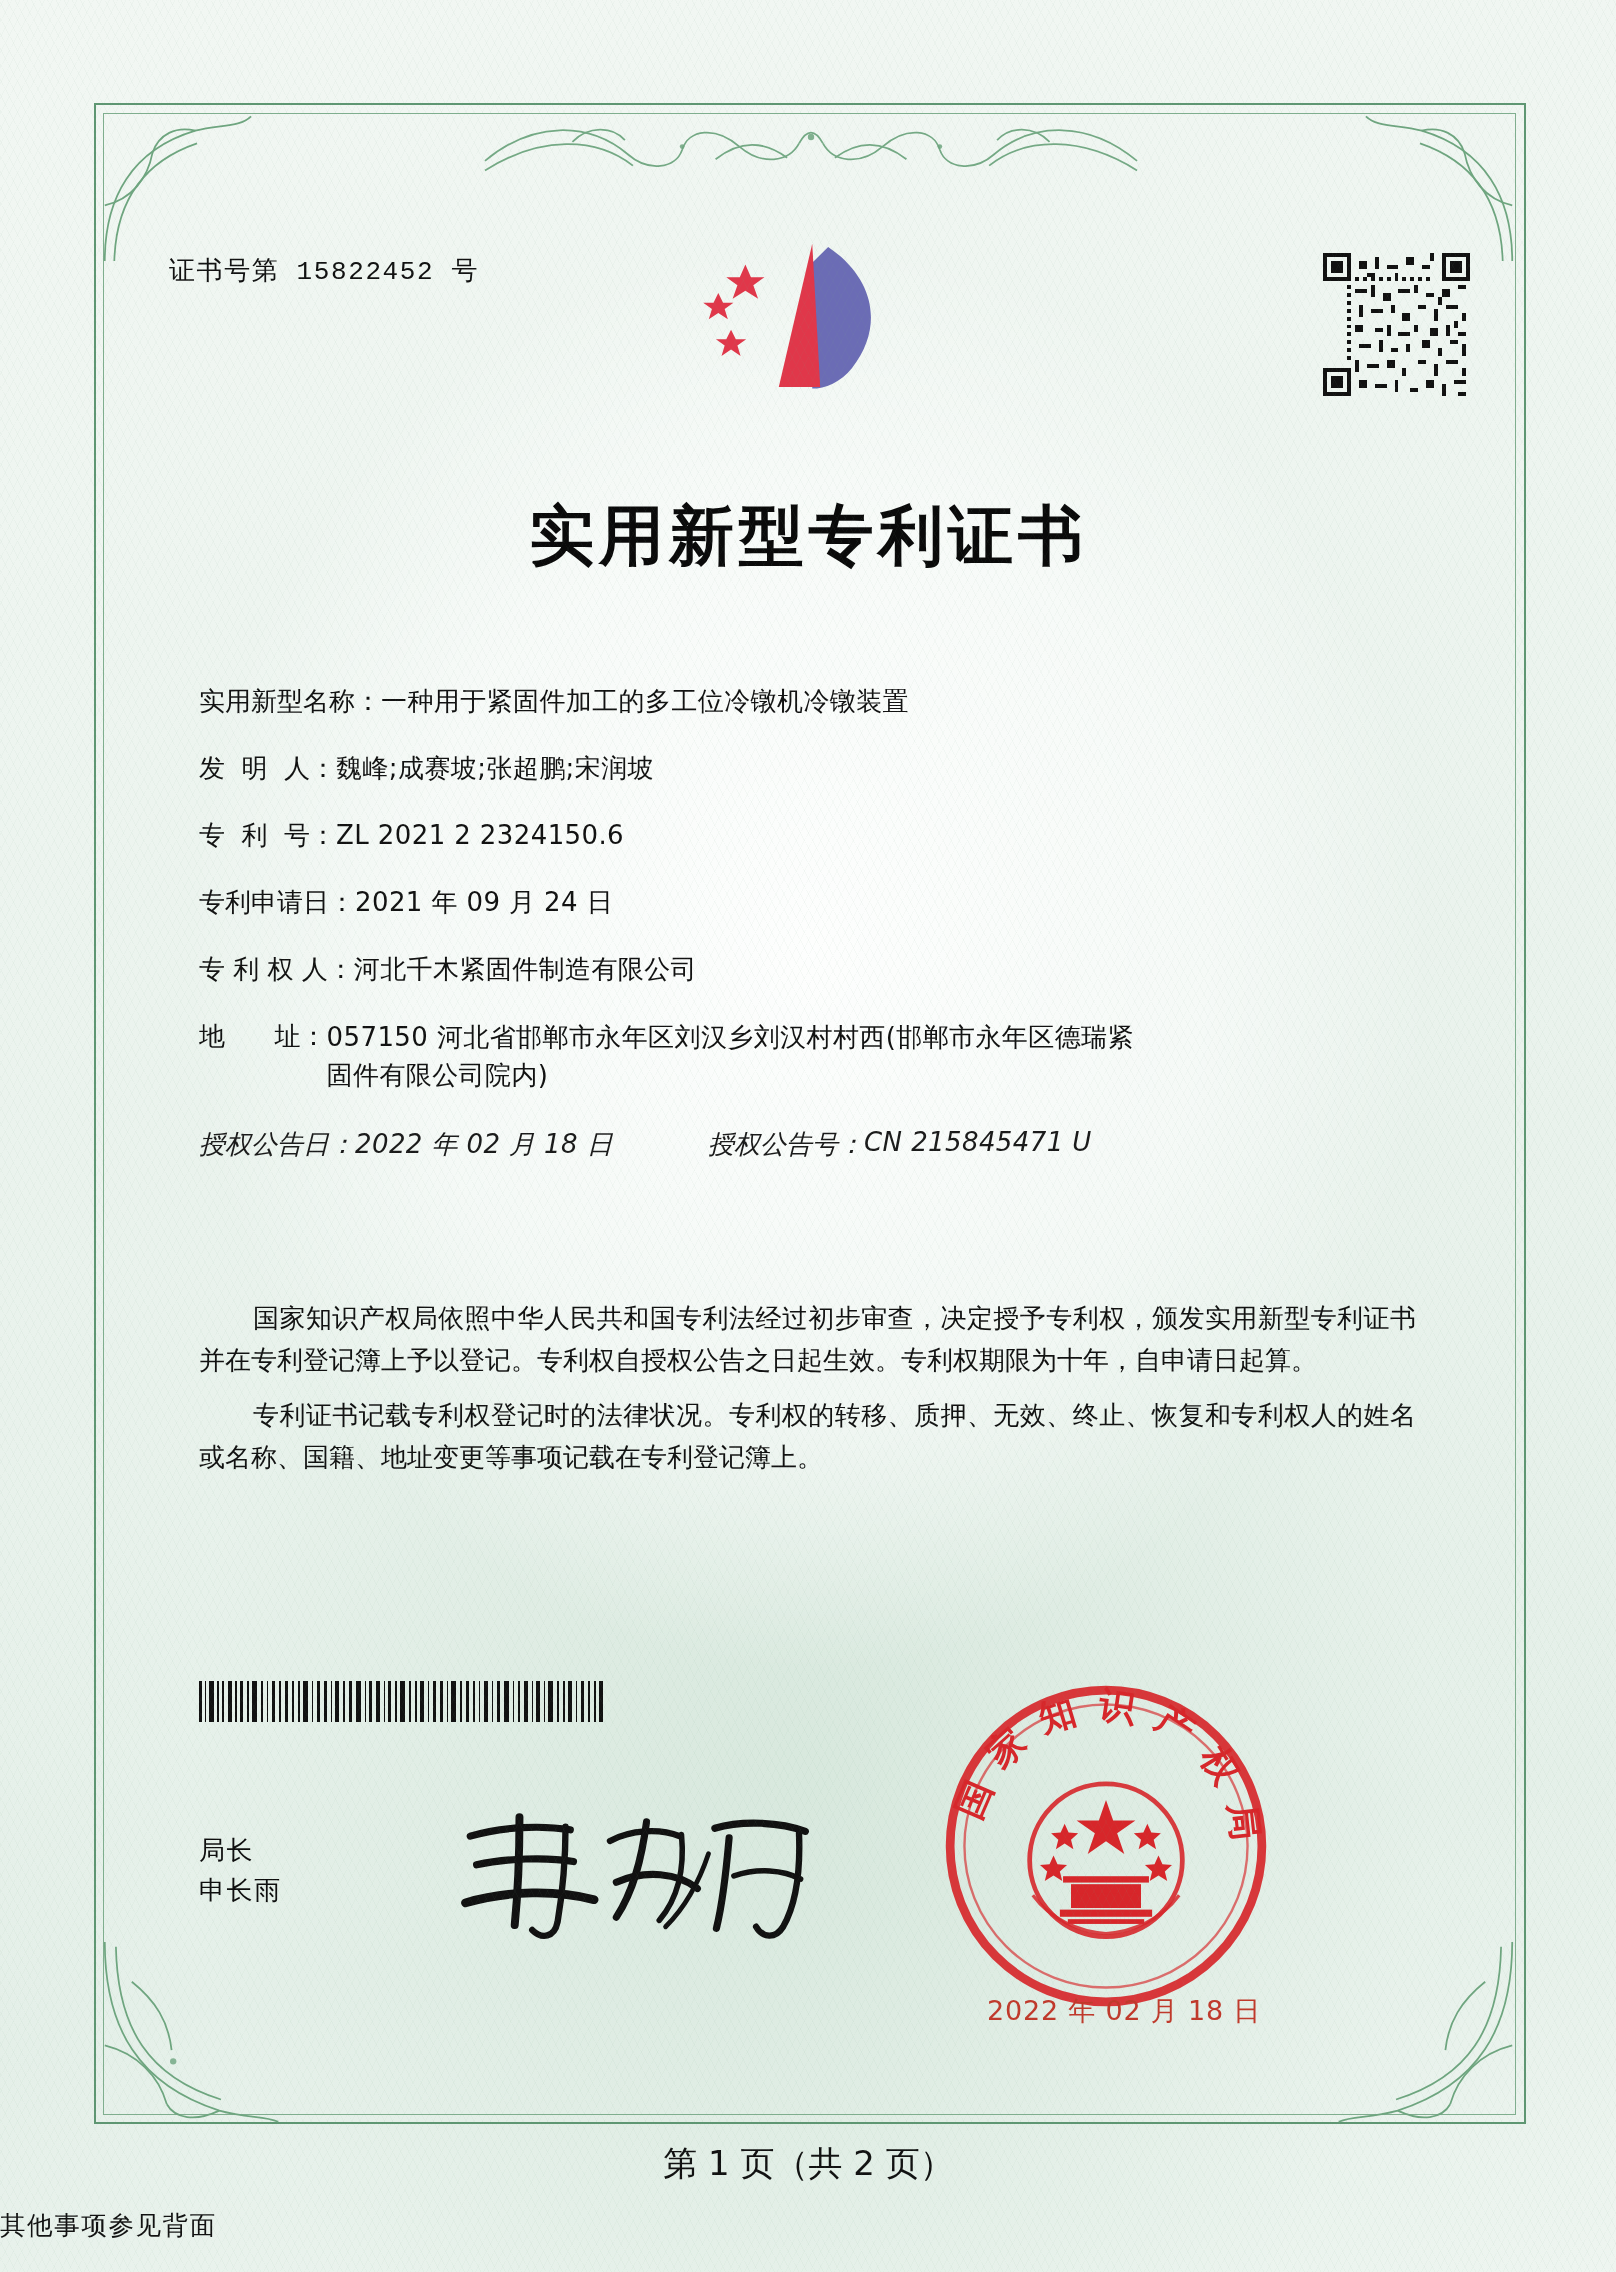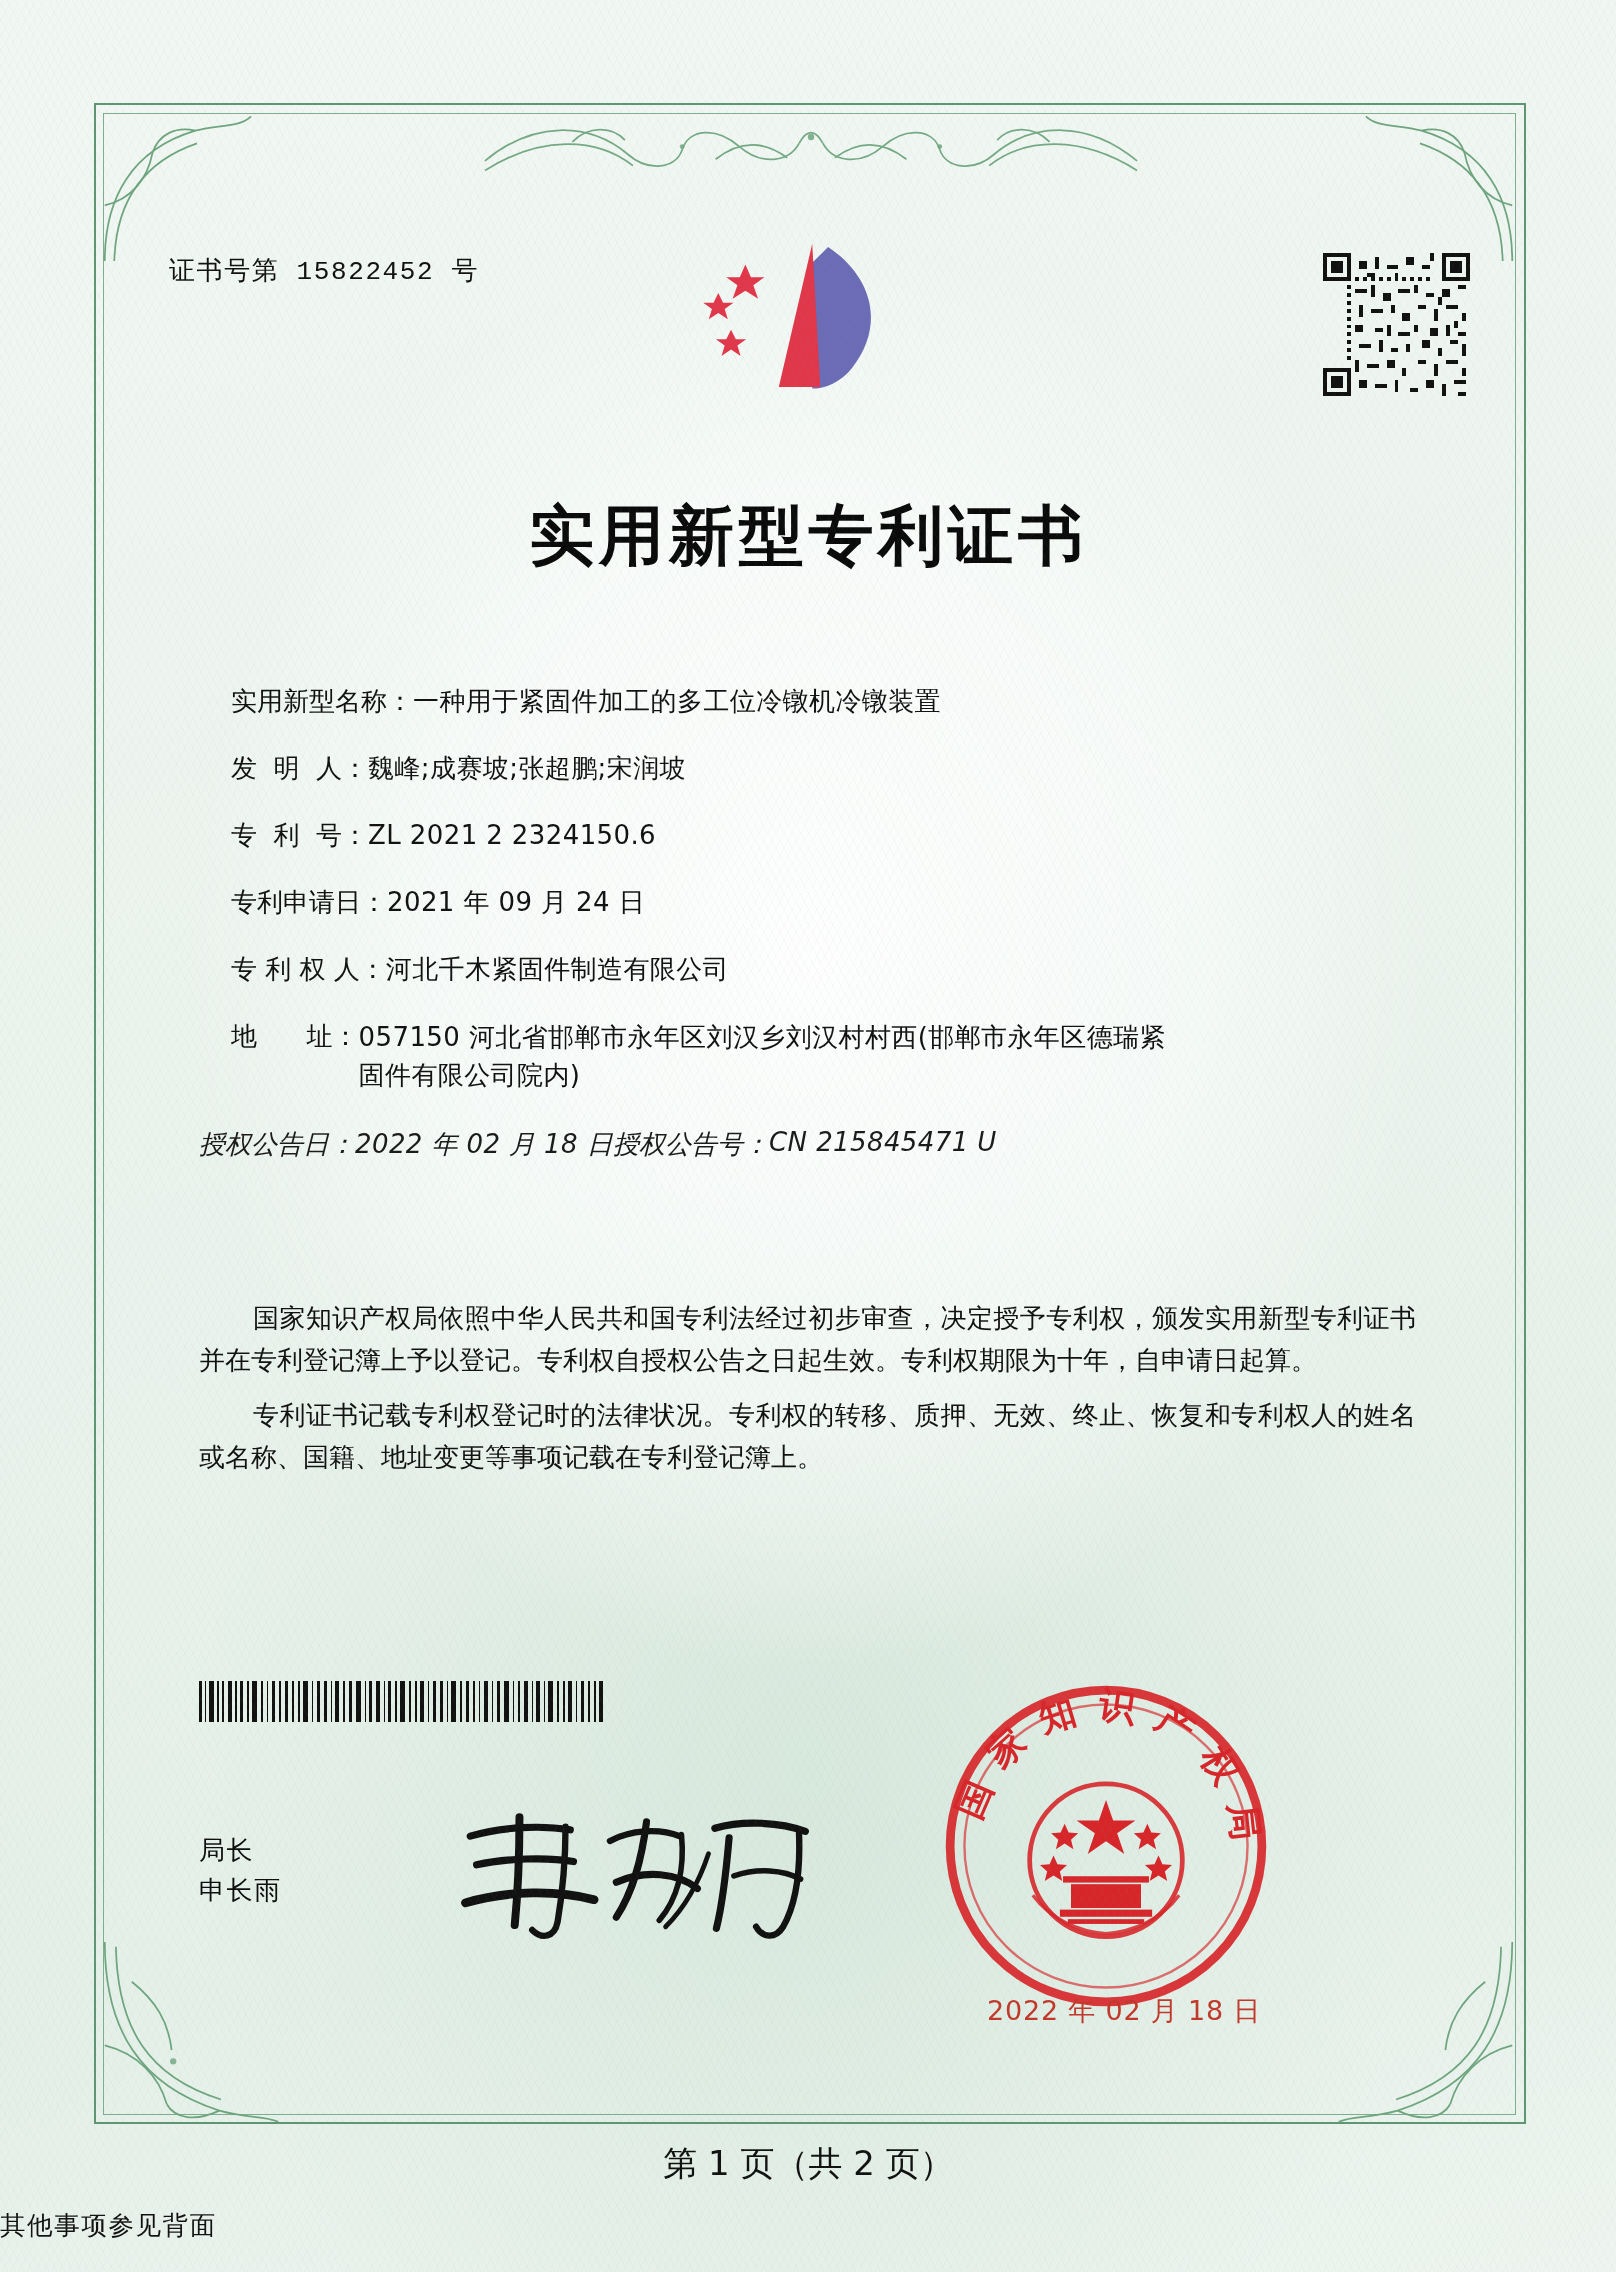--- a/index.html
+++ b/index.html
@@ -114,21 +114,20 @@
     top: 684px;
     width: 1241px;
   }
   .field-row {
     display: flex;
     align-items: flex-start;
     margin-bottom: 32px;
     font-size: 27px;
     line-height: 1.35;
     color: #111;
-    margin-left: 32px;
   }
   .field-label {
     flex: 0 0 auto;
     white-space: pre;
     font-family: "DejaVu Sans", sans-serif;
     font-size: 26px;
     letter-spacing: 0px;
   }
   .field-value {
     flex: 1 1 auto;
@@ -144,21 +143,21 @@
     display: flex;
     align-items: flex-end;
     font-size: 27px;
     margin-bottom: 32px;
     font-style: italic;
   }
   .row-split .seg {
     display: flex;
     align-items: flex-start;
   }
-  .row-split .seg.second { }
+  .row-split .seg.second { margin-left: 95px; }
 
   
   .paras {
     position: absolute;
     left: 199px;
     top: 1249px;
     width: 1217px;
     font-family: "DejaVu Sans", sans-serif;
     font-size: 26px;
     line-height: 1.62;

